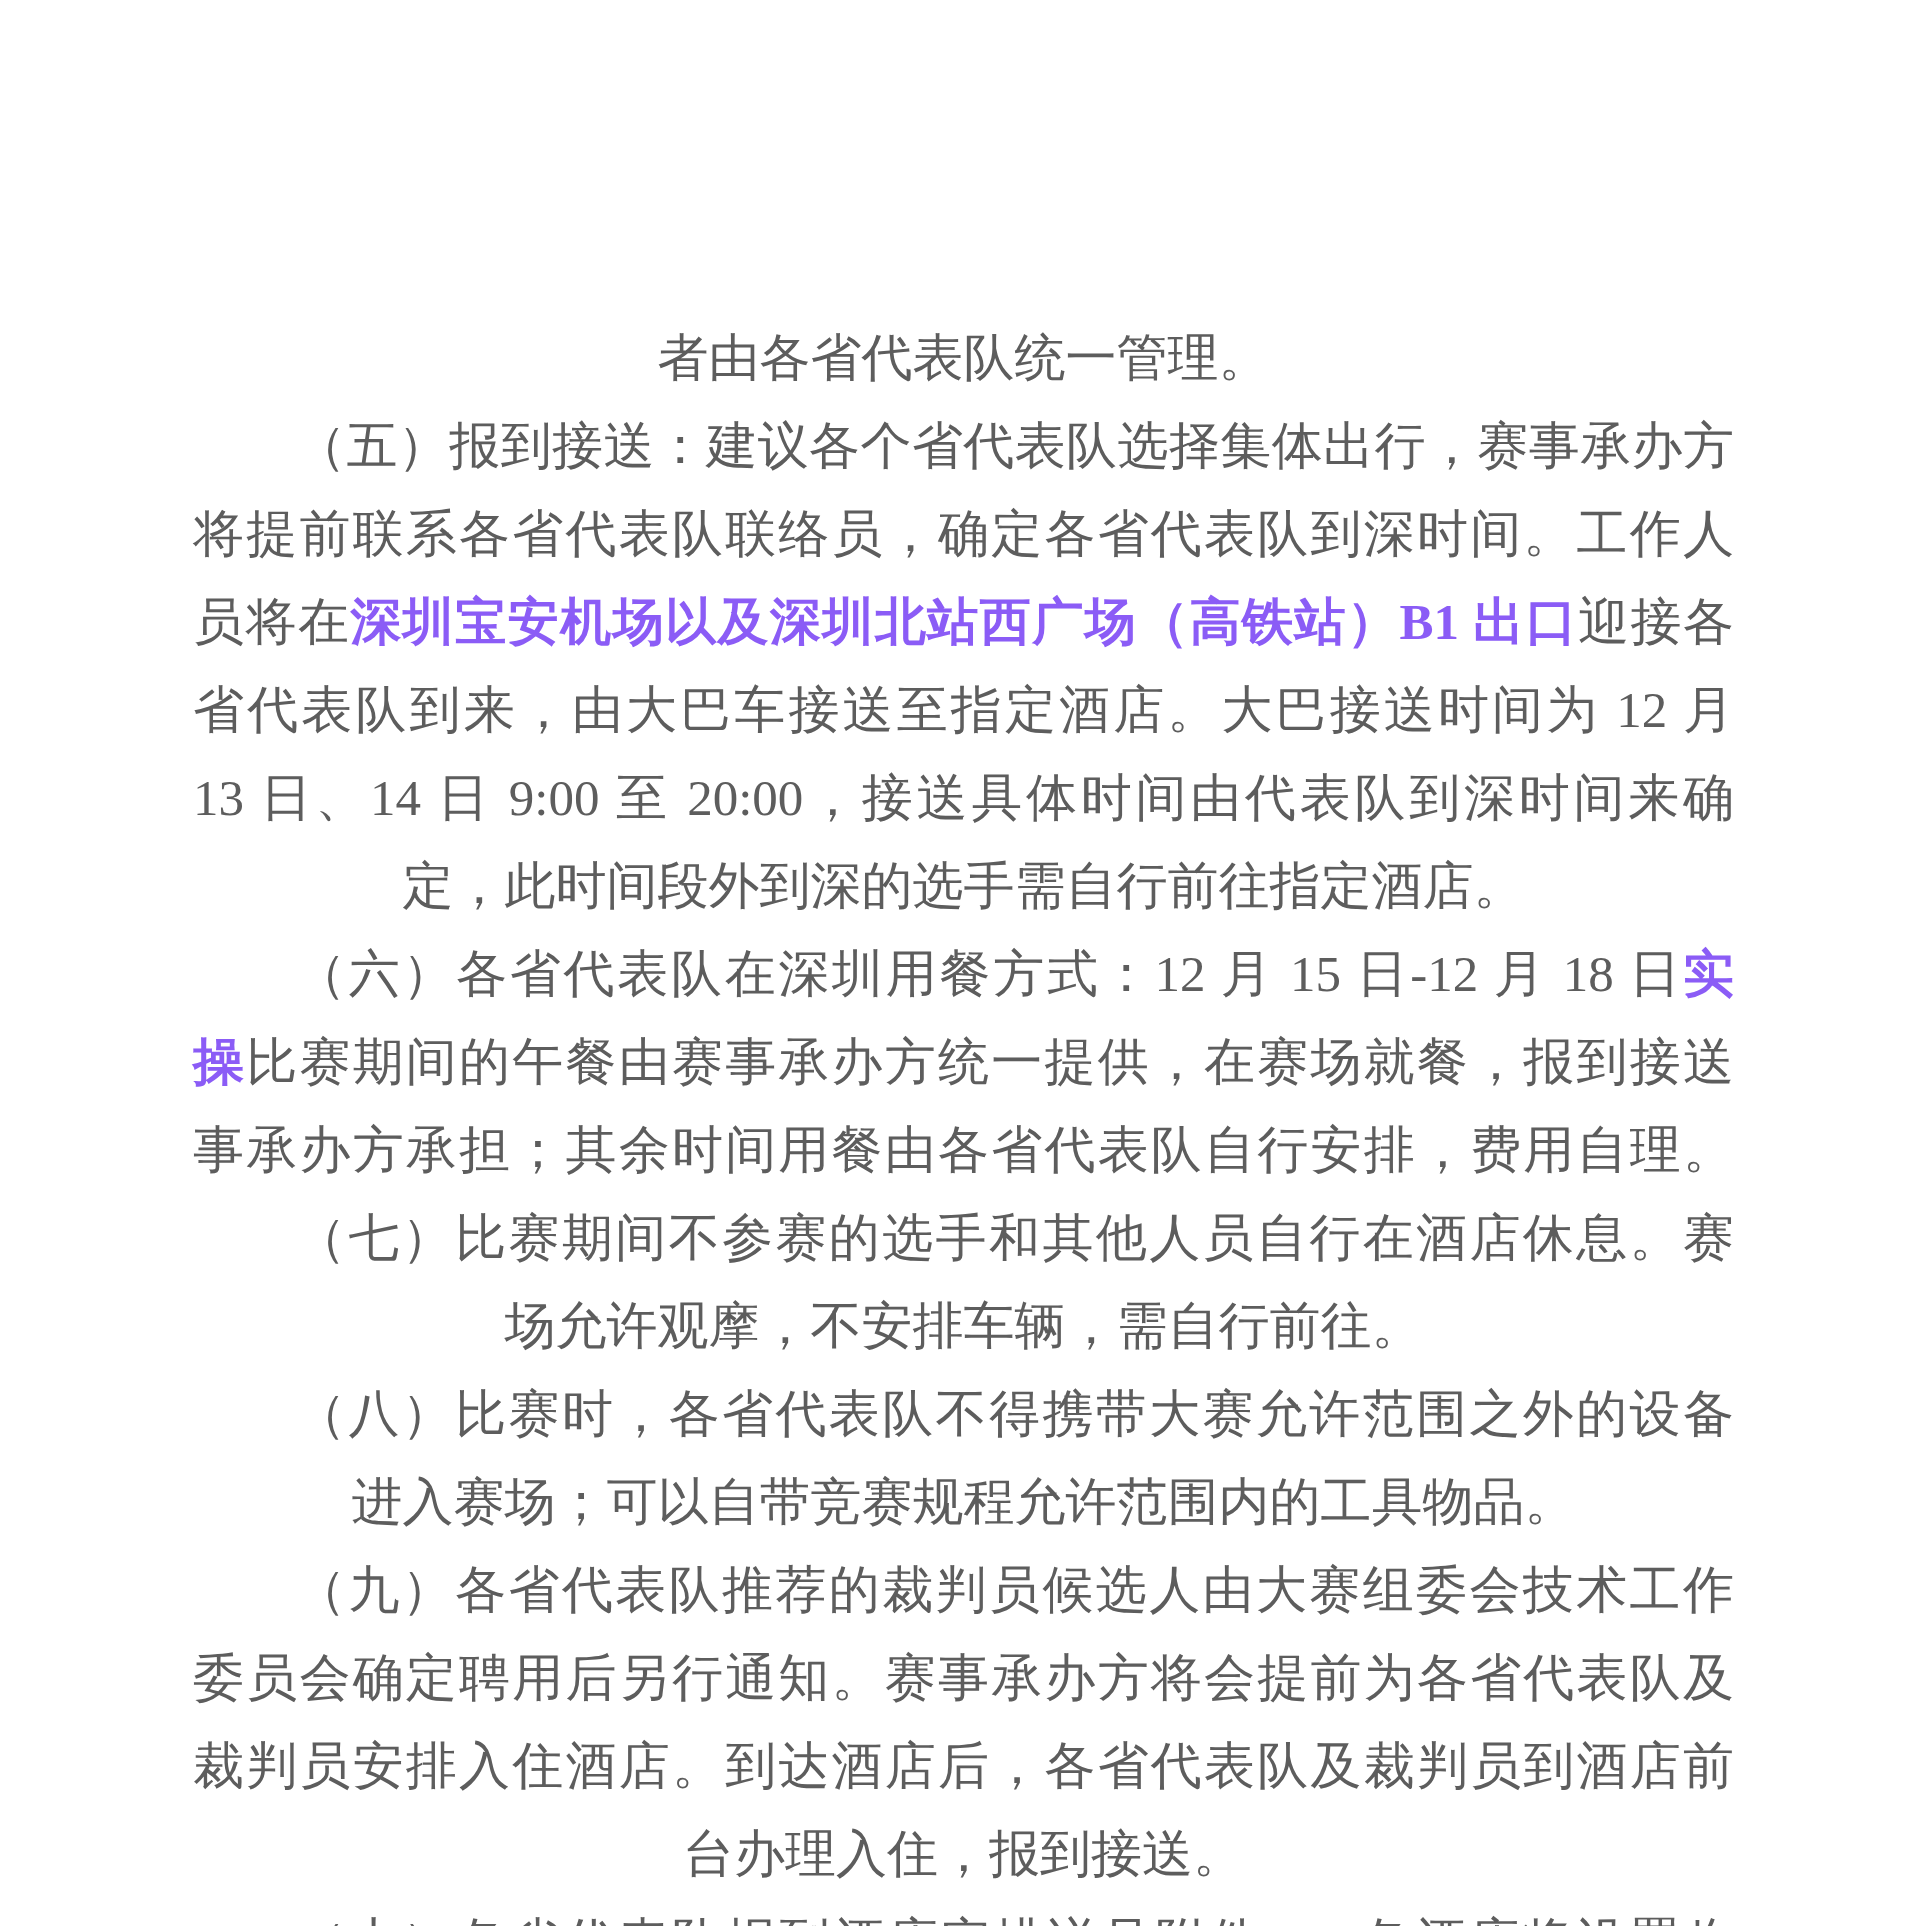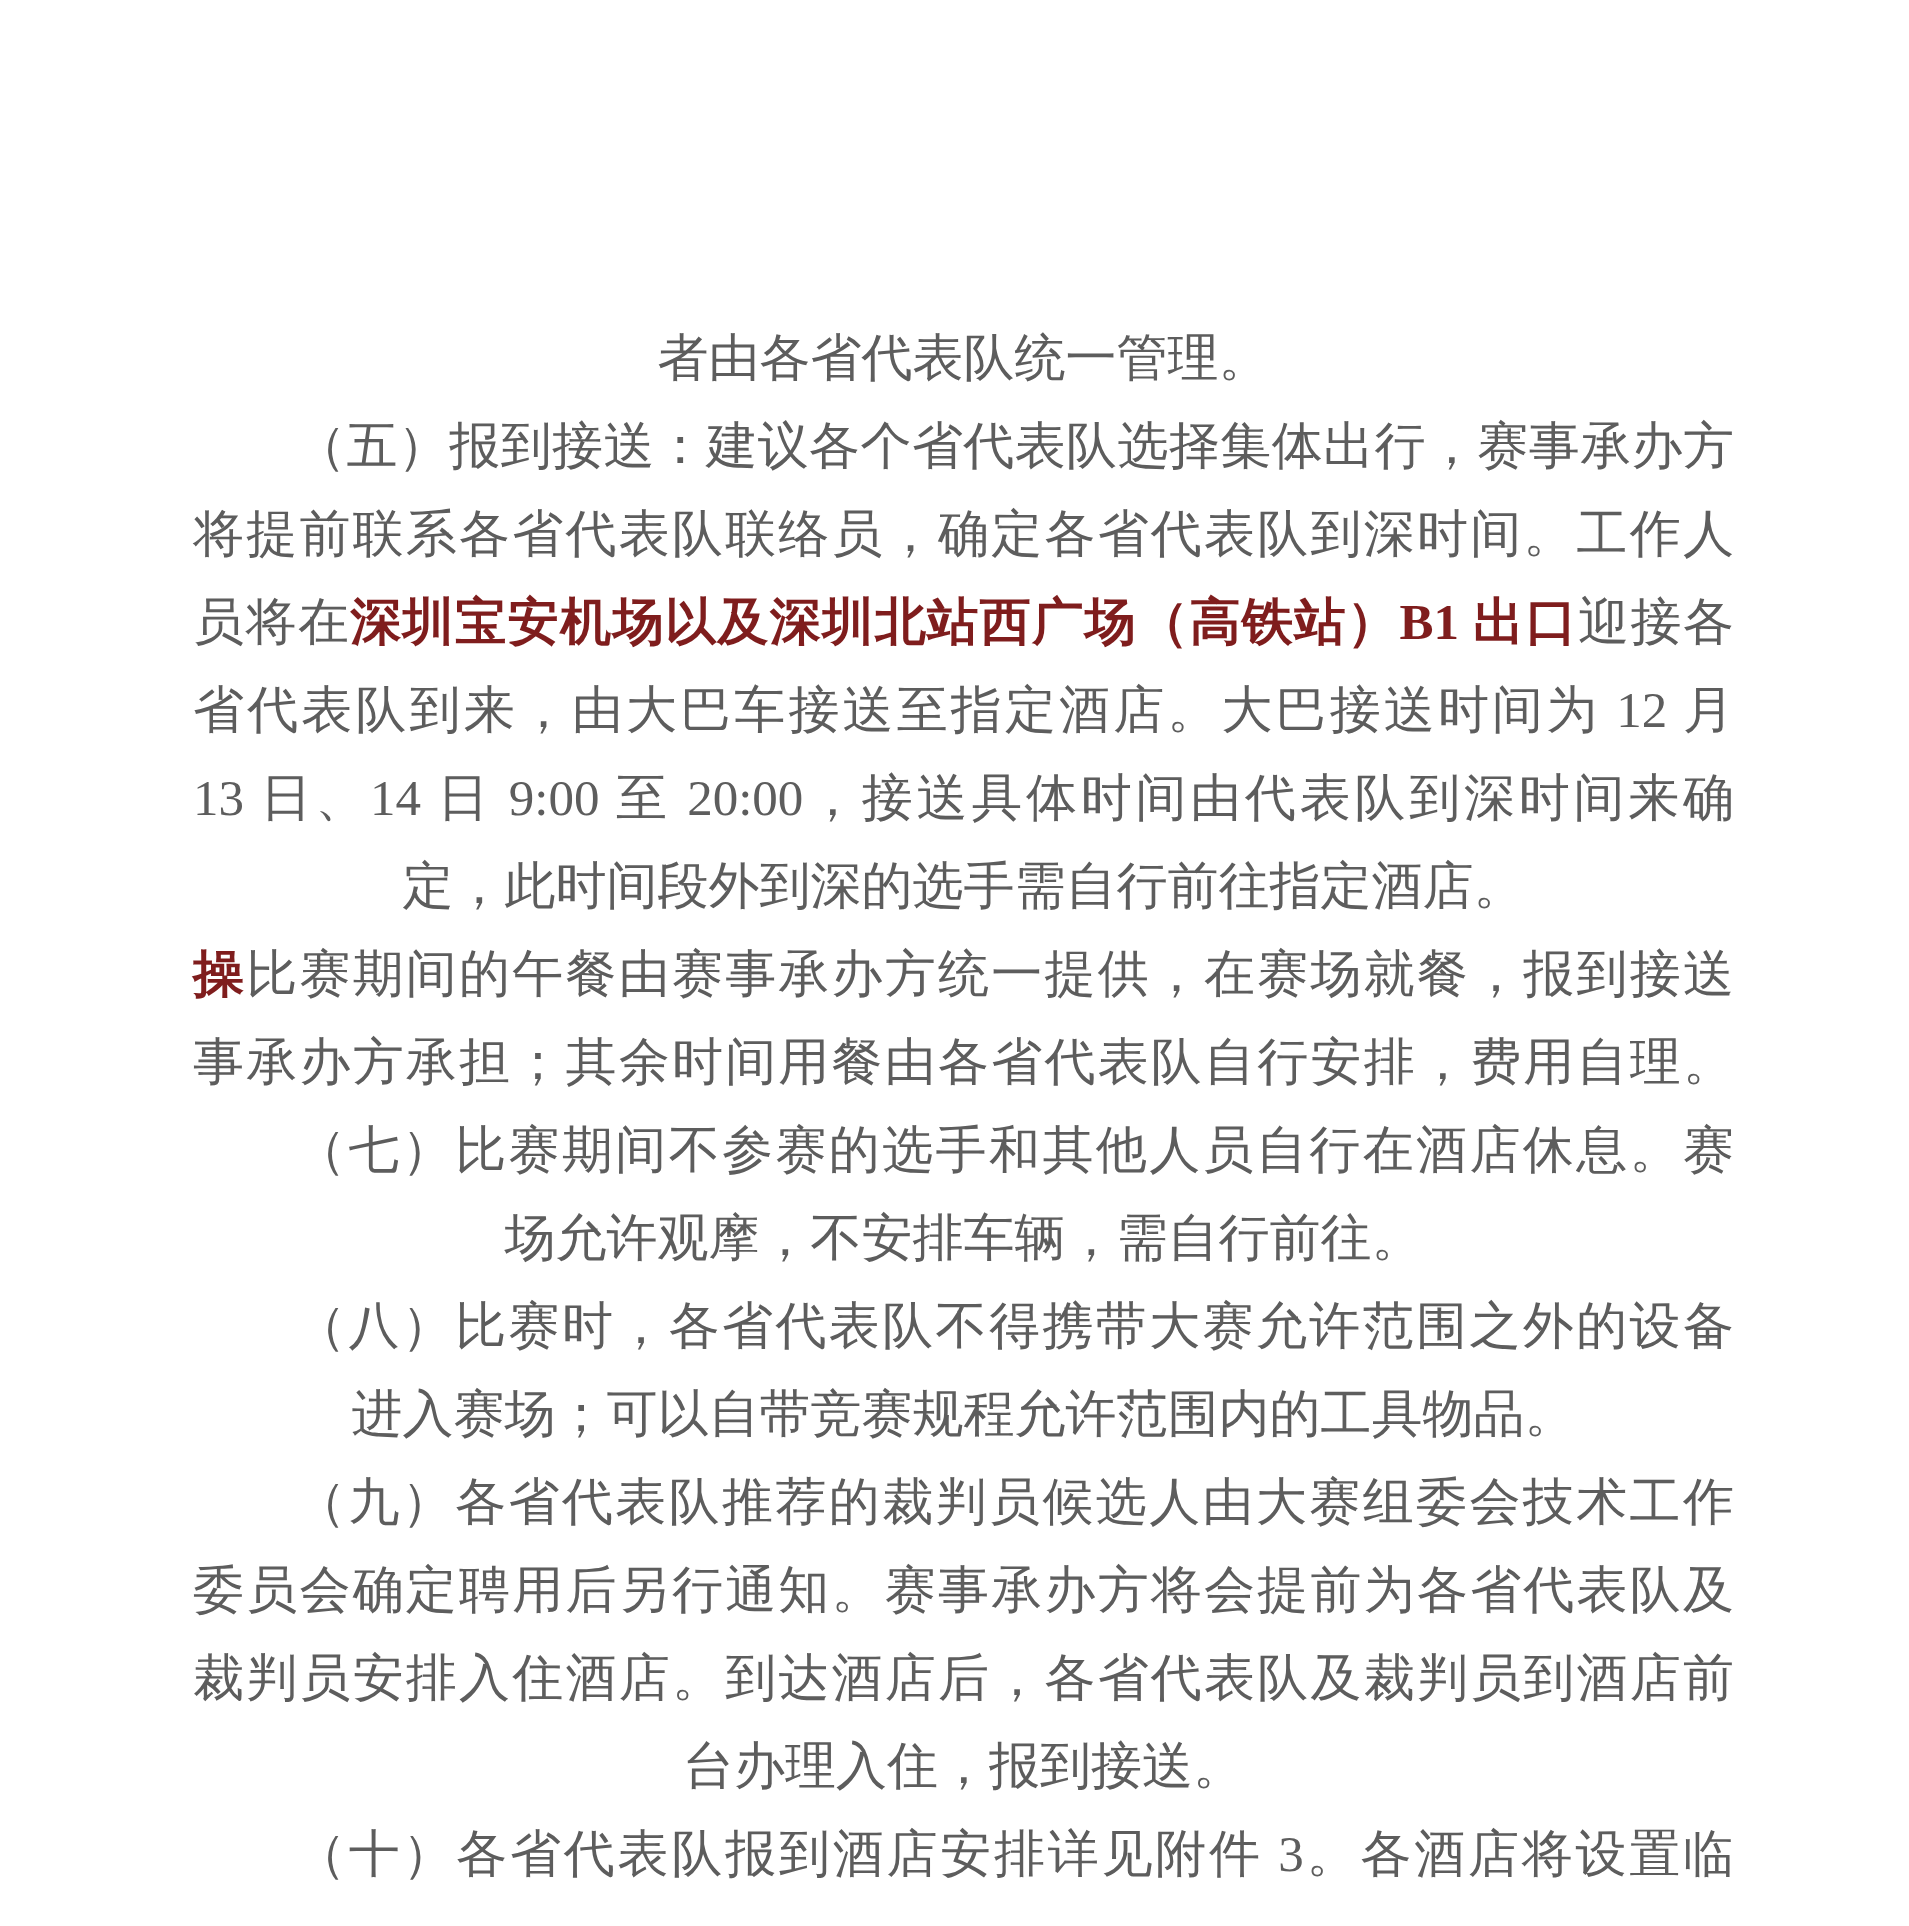--- a/index.html
+++ b/index.html
@@ -35,35 +35,36 @@
   }
   .line.j {
     text-align: justify;
     text-align-last: justify;
   }
   .line.indent {
     text-indent: 2em;
   }
   .run.b {
     font-weight: bold;
-    color: #7f1d1d;
+    color: #8b5cf6;
   }
 </style>
 </head>
 <body>
 
 <div class="page">
   <div class="textblock" id="textblock">
       <div class="line"><span class="run">者由各省代表队统一管理。</span></div>
       <div class="line j indent"><span class="run">（五）报到接送：建议各个省代表队选择集体出行，赛事承办方</span></div>
       <div class="line j"><span class="run">将提前联系各省代表队联络员，确定各省代表队到深时间。工作人</span></div>
       <div class="line j"><span class="run">员将在</span><span class="run b">深圳宝安机场以及深圳北站西广场（高铁站）B1 出口</span><span class="run">迎接各</span></div>
       <div class="line j"><span class="run">省代表队到来，由大巴车接送至指定酒店。大巴接送时间为 12 月</span></div>
       <div class="line j"><span class="run">13 日、14 日 9:00 至 20:00，接送具体时间由代表队到深时间来确</span></div>
       <div class="line"><span class="run">定，此时间段外到深的选手需自行前往指定酒店。</span></div>
+      <div class="line j indent"><span class="run">（六）各省代表队在深圳用餐方式：12 月 15 日-12 月 18 日</span><span class="run b">实</span></div>
       <div class="line j"><span class="run b">操</span><span class="run">比赛期间的午餐由赛事承办方统一提供，在赛场就餐，报到接送</span></div>
       <div class="line j"><span class="run">事承办方承担；其余时间用餐由各省代表队自行安排，费用自理。</span></div>
       <div class="line j indent"><span class="run">（七）比赛期间不参赛的选手和其他人员自行在酒店休息。赛</span></div>
       <div class="line"><span class="run">场允许观摩，不安排车辆，需自行前往。</span></div>
       <div class="line j indent"><span class="run">（八）比赛时，各省代表队不得携带大赛允许范围之外的设备</span></div>
       <div class="line"><span class="run">进入赛场；可以自带竞赛规程允许范围内的工具物品。</span></div>
       <div class="line j indent"><span class="run">（九）各省代表队推荐的裁判员候选人由大赛组委会技术工作</span></div>
       <div class="line j"><span class="run">委员会确定聘用后另行通知。赛事承办方将会提前为各省代表队及</span></div>
       <div class="line j"><span class="run">裁判员安排入住酒店。到达酒店后，各省代表队及裁判员到酒店前</span></div>
       <div class="line"><span class="run">台办理入住，报到接送。</span></div>

